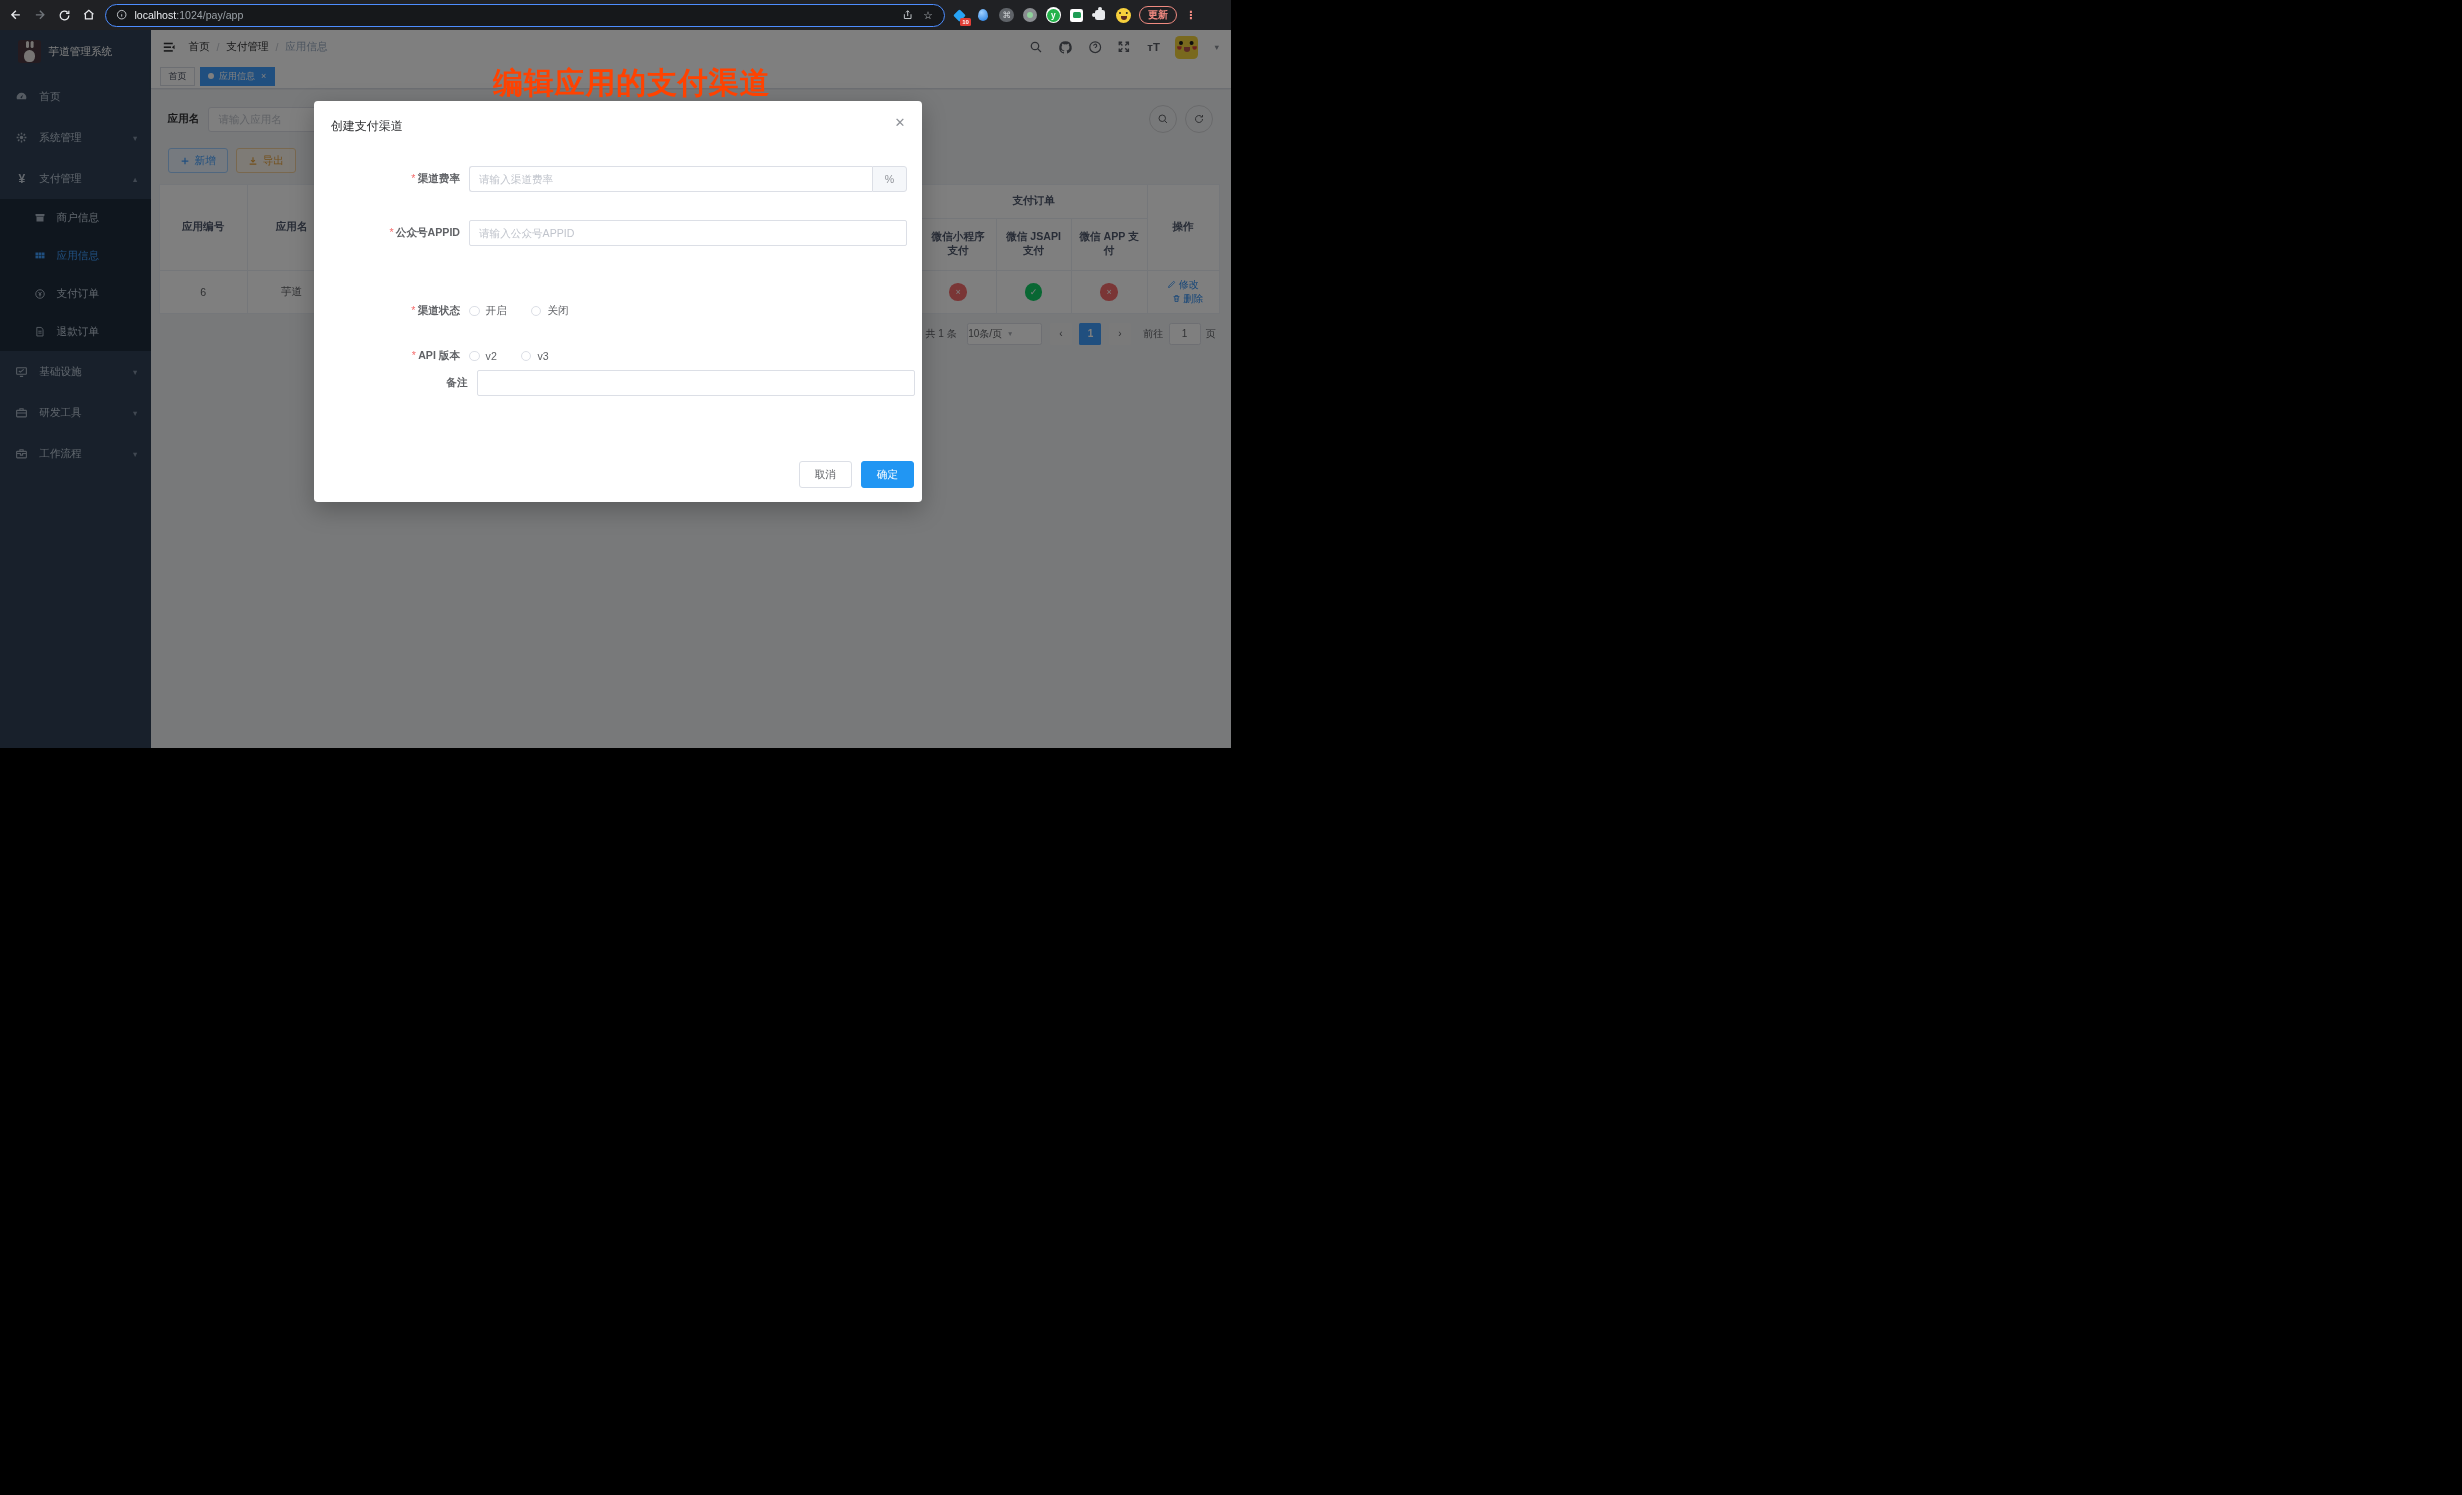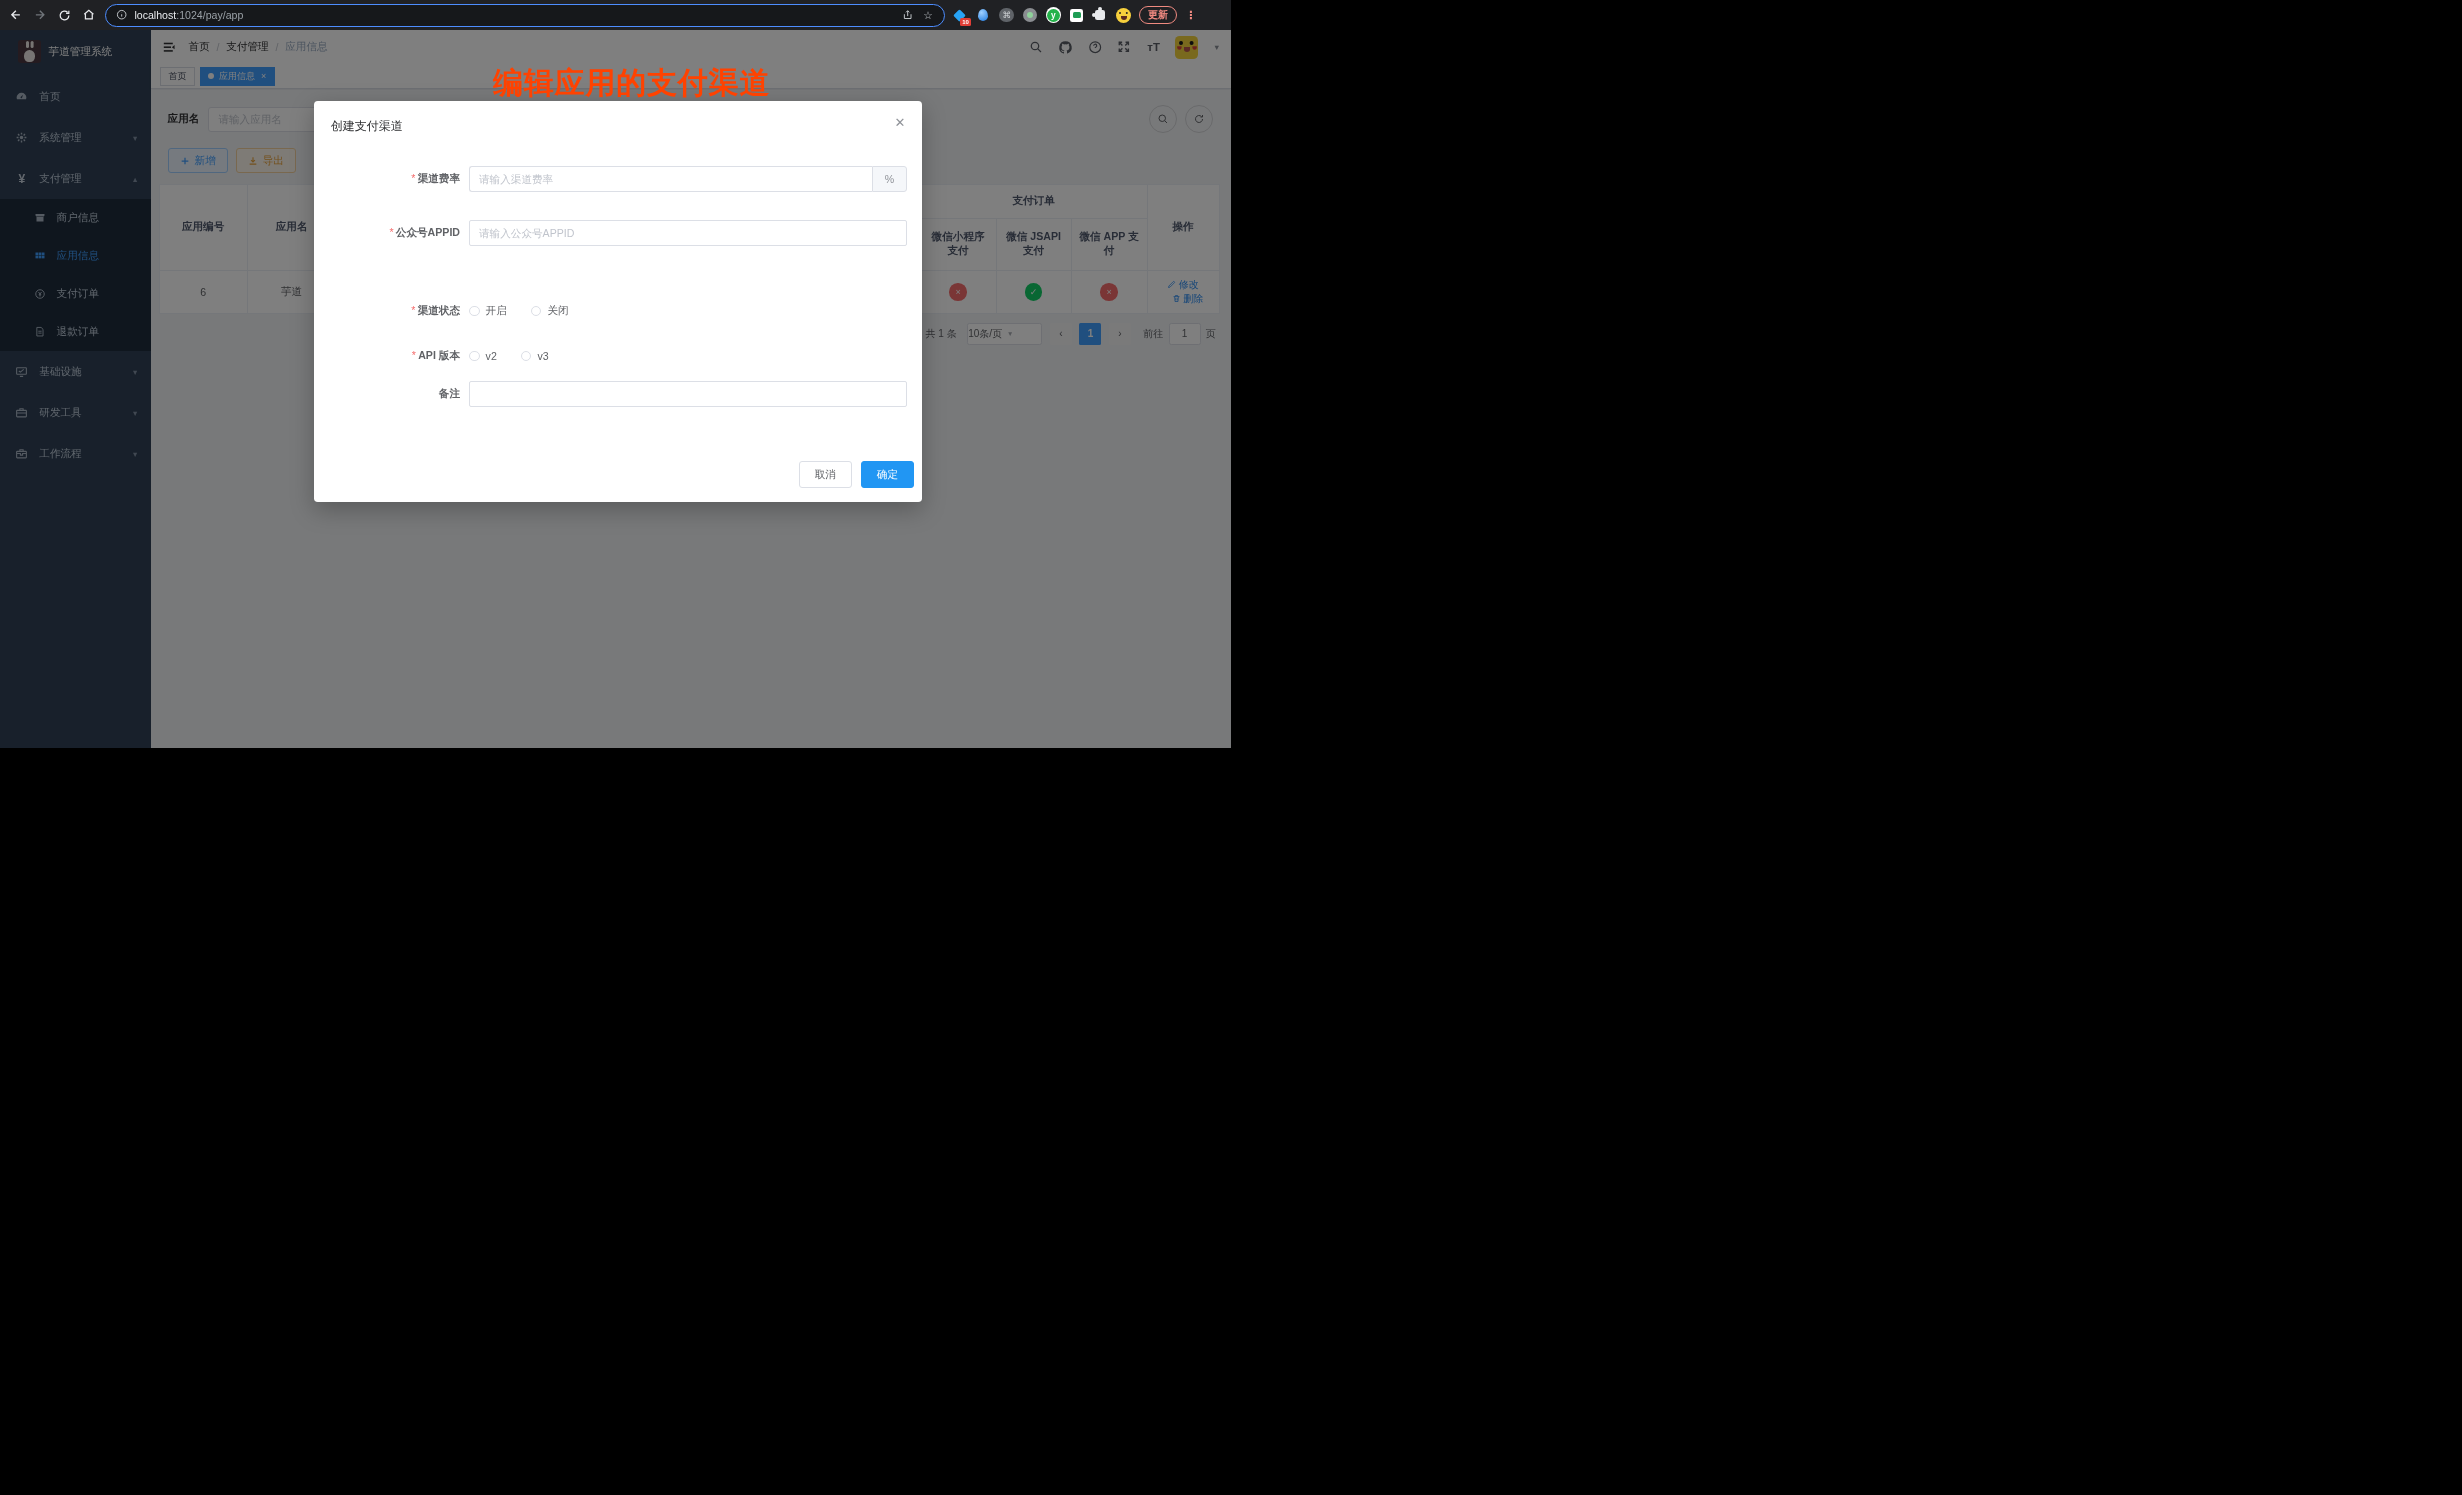--- a/index.html
+++ b/index.html
@@ -536,21 +536,21 @@
               <span class="rc"></span>
               <span class="rl">v2</span>
             </span>
           <span class="radio">
               <span class="rc"></span>
               <span class="rl">v3</span>
             </span>
         </span>
       </div>
 
-      <div class="frow" style="top:280px;">
+      <div class="frow" style="top:269px;justify-content:center;">
         <span class="flabel"><span>备注</span></span>
         <span class="fctl">
             <input class="inp" style="">
           </span>
       </div>
 
       <div class="modal-footer">
         <span class="mbtn plain">取消</span>
         <span class="mbtn primary">确定</span>
       </div>

